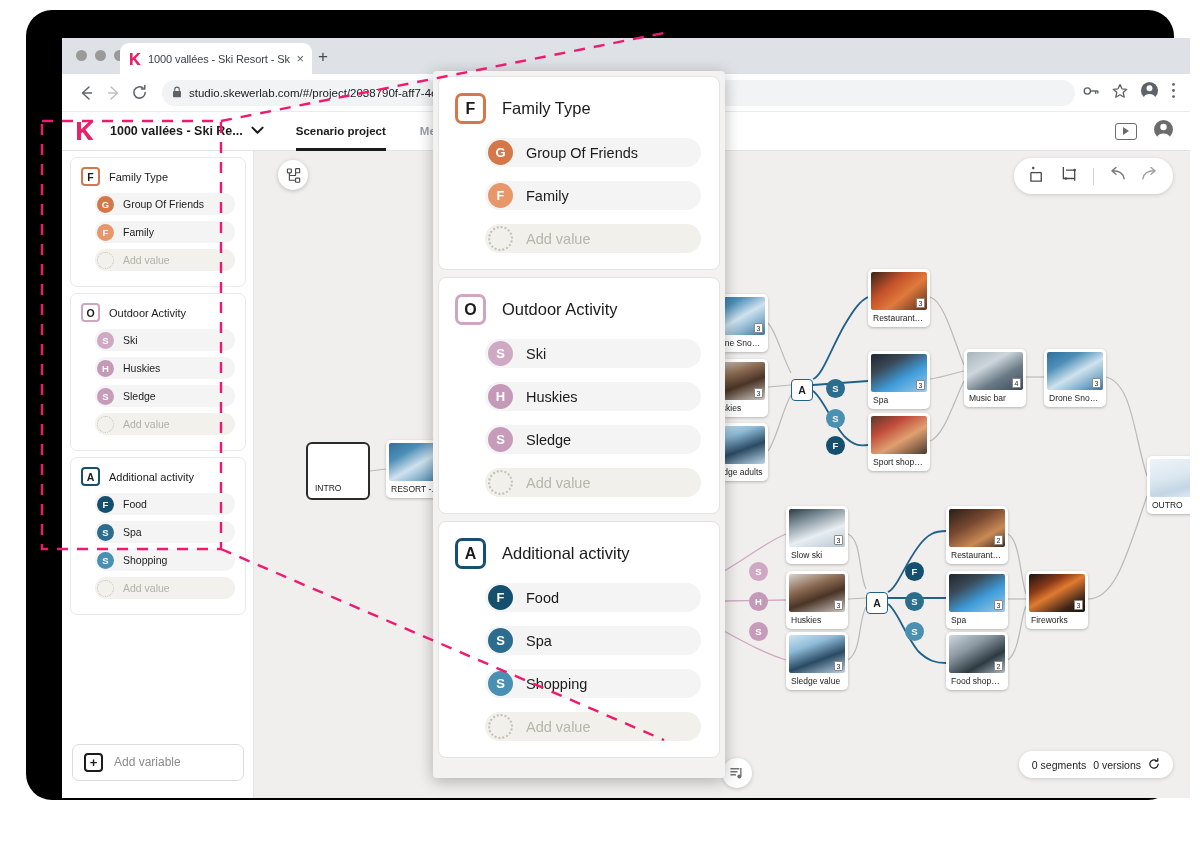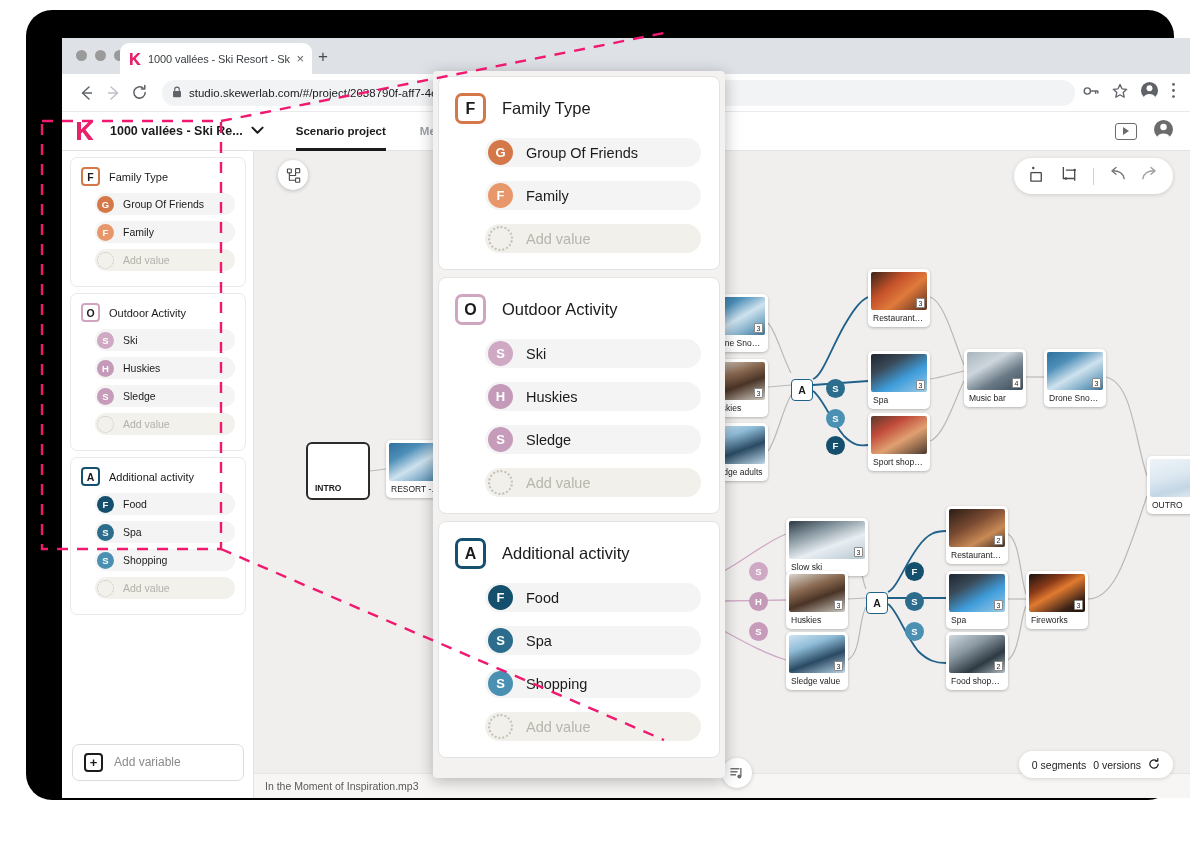--- a/index.html
+++ b/index.html
@@ -201,21 +201,21 @@
     padding: 0 1px;
   }
   .node-label {
     font-size: 8.5px; color: #1b1b1b; padding: 3px 2px 4px 2px;
     white-space: nowrap; overflow: hidden; text-overflow: ellipsis;
   }
   .node-plain {
     background: #ffffff; border: 2px solid #2b2b2b; border-radius: 6px;
     display: flex; align-items: flex-end; padding: 0 0 5px 7px;
   }
-  .node-plain .node-label { font-size: 8.5px; font-weight: bold; padding: 0; }
+  .node-plain .node-label { font-size: 8.5px; font-weight: normal; padding: 0; }
 
   .junction {
     position: absolute; width: 22px; height: 22px; background: #ffffff;
     border: 1.6px solid #20618a; border-radius: 4px;
     display: flex; align-items: center; justify-content: center;
     font-size: 10.5px; font-weight: bold; color: #1b1b1b; z-index: 3;
   }
   .edge-chip {
     position: absolute; width: 19px; height: 19px; border-radius: 50%;
     display: flex; align-items: center; justify-content: center;
@@ -570,21 +570,21 @@
               <div class="node-label" style="width: 56px;">Drone Snowpark</div>
             </div>
           </div>
           <div class="node" style="left: 893px; top: 305px;">
             <div class="node-card" style="width: 62px;">
               <div class="node-thumb" style="height: 38px; background: linear-gradient(165deg, rgb(238, 244, 248) 0%, rgb(219, 231, 240) 45%, rgb(194, 214, 228) 72%, rgb(232, 240, 246) 100%);"></div>
               <div class="node-label" style="width: 56px;">OUTRO</div>
             </div>
           </div>
           <div class="node" style="left: 532px; top: 355px;">
-            <div class="node-card" style="width: 82px; margin-top: 12px;">
+            <div class="node-card" style="width: 62px;">
               <div class="node-thumb" style="height: 38px; background: linear-gradient(160deg, rgb(44, 58, 66) 0%, rgb(126, 142, 152) 28%, rgb(232, 238, 242) 62%, rgb(182, 198, 208) 100%);">
                 <span class="node-badge">3</span>
               </div>
               <div class="node-label" style="width: 56px;">Slow ski</div>
             </div>
           </div>
           <div class="node" style="left: 532px; top: 420px;">
             <div class="node-card" style="width: 62px;">
               <div class="node-thumb" style="height: 38px; background: linear-gradient(160deg, rgb(217, 212, 205) 0%, rgb(138, 106, 82) 35%, rgb(74, 52, 38) 60%, rgb(207, 202, 194) 100%);">
                 <span class="node-badge">3</span>
@@ -695,23 +695,20 @@
       <div class="audio-fab">
         <svg width="16" height="16" viewBox="0 0 17 17">
           <line x1="1.5" y1="4" x2="11" y2="4" stroke="#6a6a6a" stroke-width="1.5"></line>
           <line x1="1.5" y1="7.2" x2="9" y2="7.2" stroke="#6a6a6a" stroke-width="1.5"></line>
           <line x1="1.5" y1="10.4" x2="7.5" y2="10.4" stroke="#6a6a6a" stroke-width="1.5"></line>
           <path d="M12.6 3.2 L12.6 12" stroke="#6a6a6a" stroke-width="1.4" fill="none"></path>
           <circle cx="11" cy="12.2" r="2.1" fill="#6a6a6a"></circle>
         </svg>
       </div>
 
-      <div class="audio-strip">
-        <span class="audio-name">In the Moment of Inspiration.mp3</span>
-      </div>
     </div>
 
     <div class="magnifier" id="magnifier">
         <div class="mag-card">
           <div class="mag-head">
             <span class="mag-badge" style="border-color: rgb(212, 120, 74);">F</span>
             <span class="mag-title">Family Type</span>
           </div>
           <div class="mag-row">
             <span class="mag-dot" style="background: rgb(212, 120, 74);">G</span>

